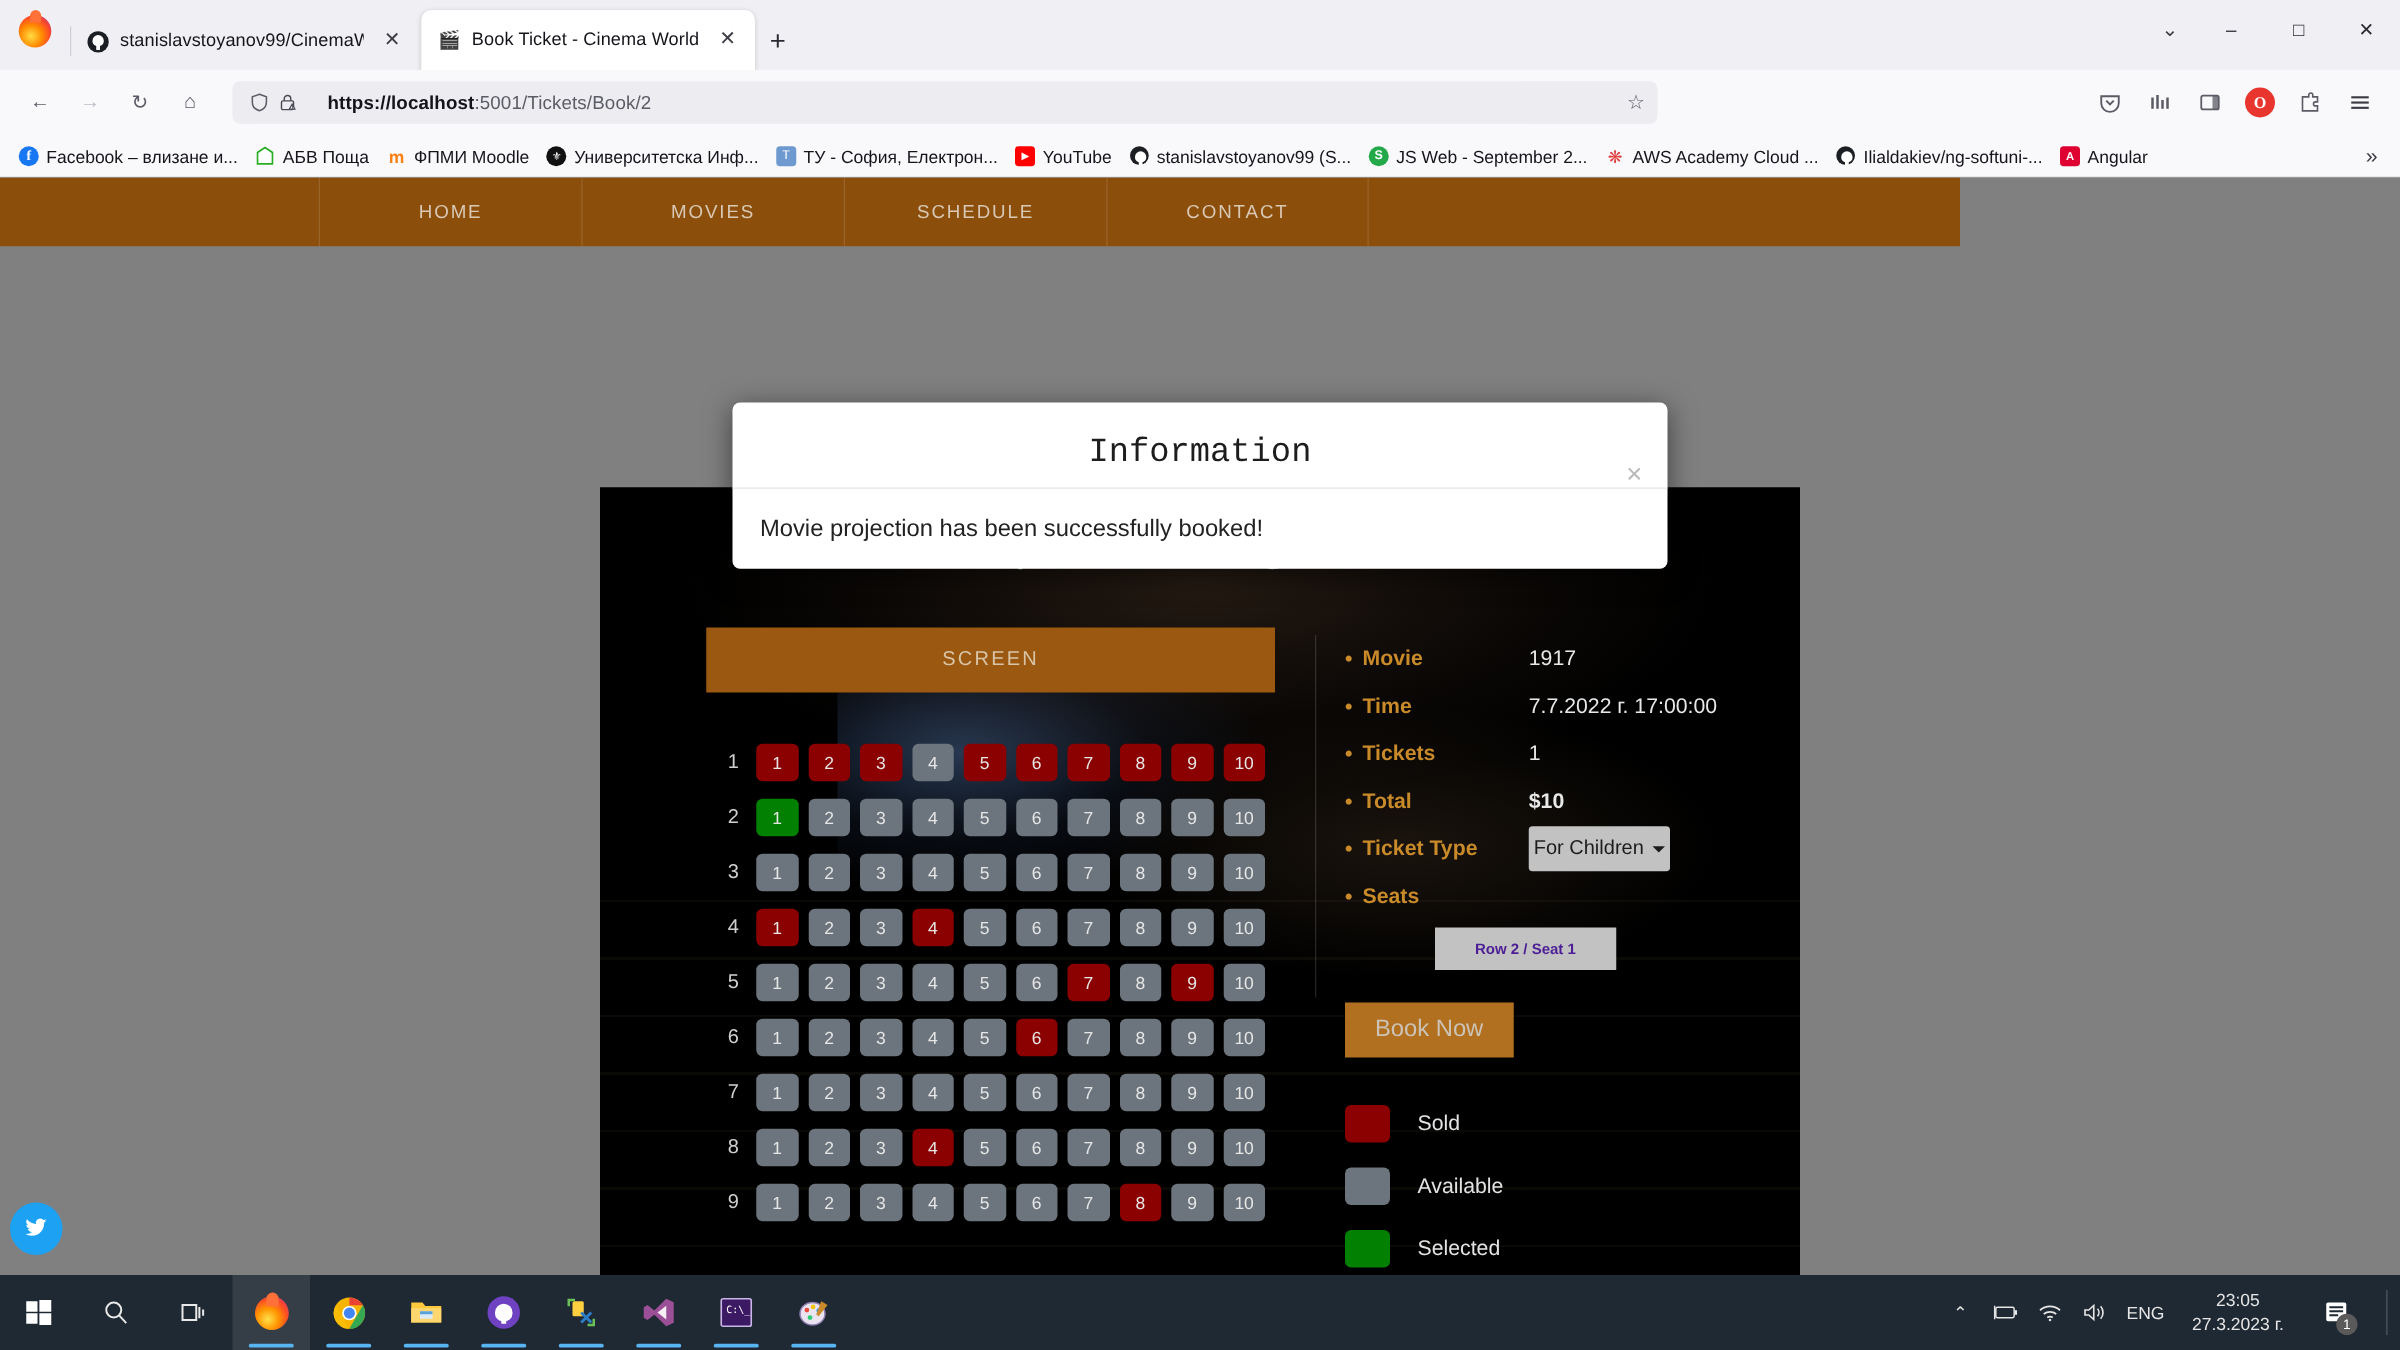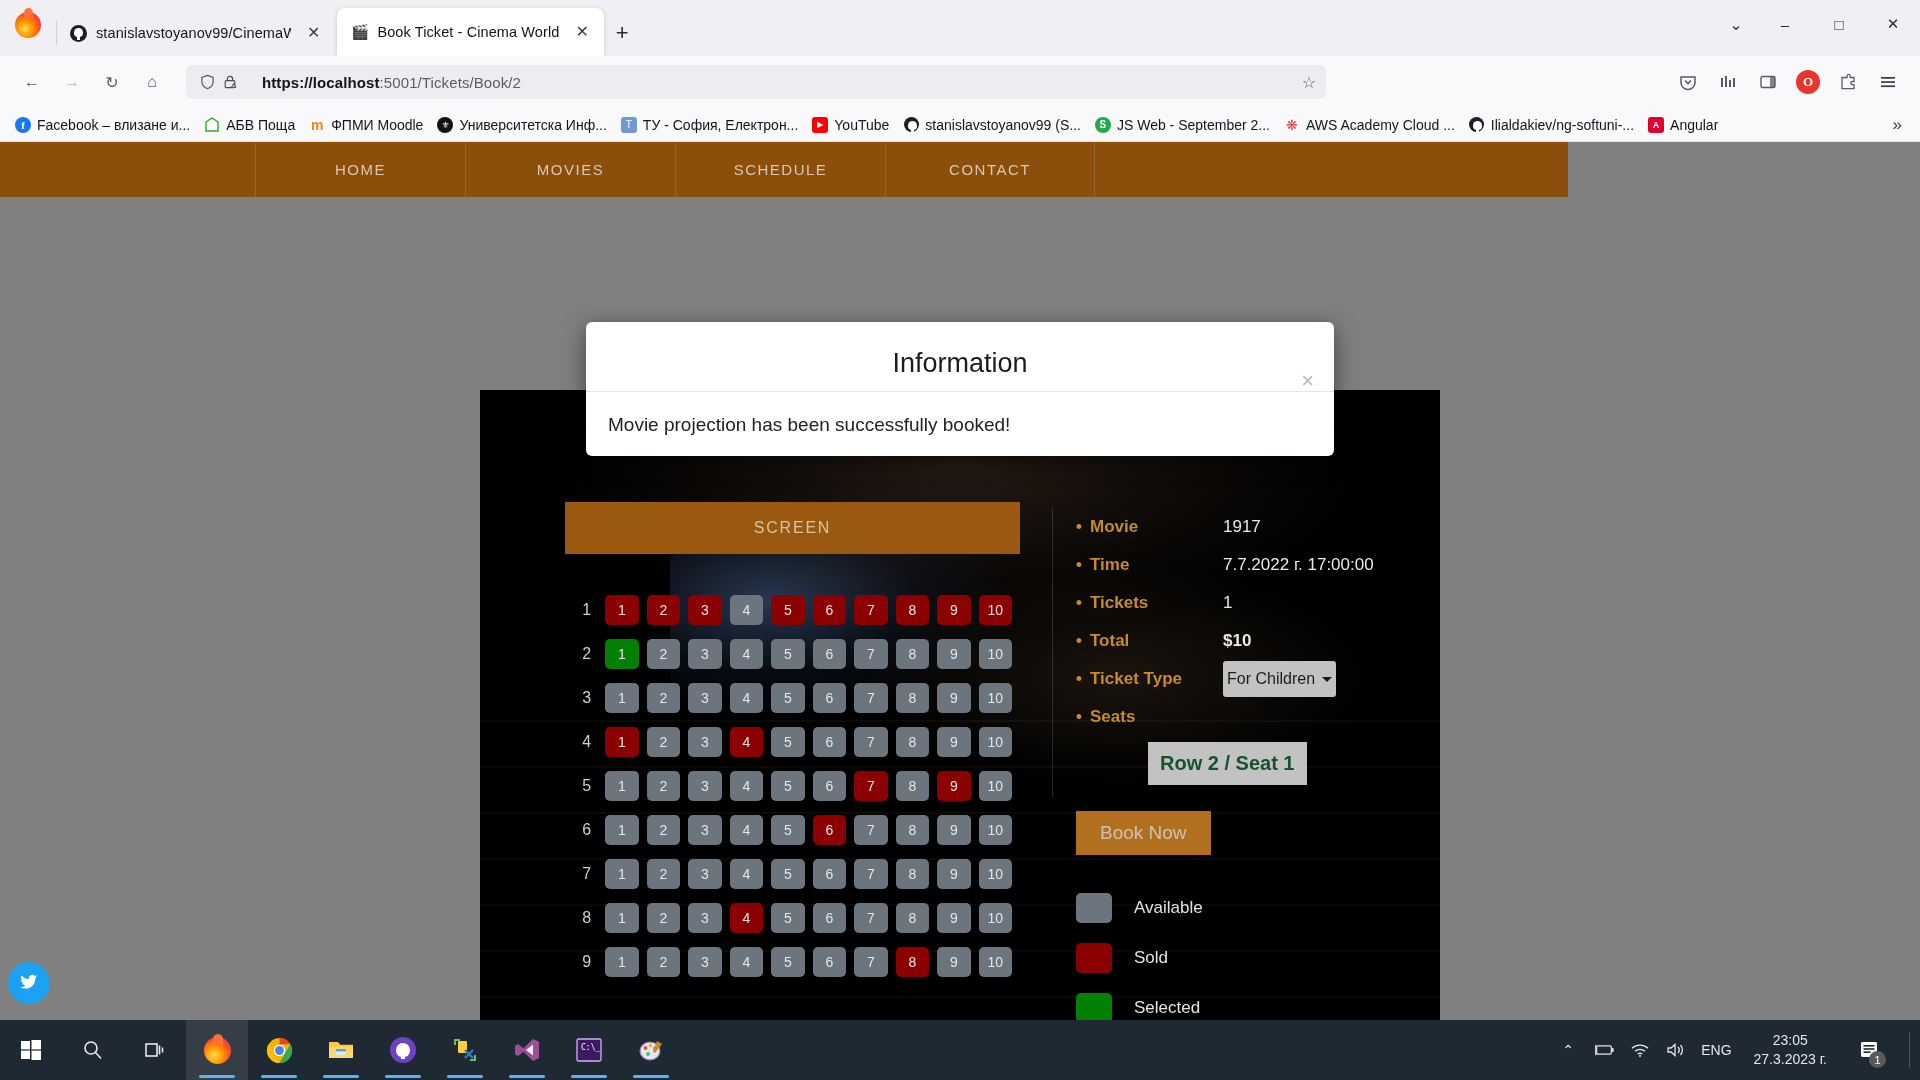--- a/index.html
+++ b/index.html
@@ -168,39 +168,39 @@
   .bullet { color: #c98a2a; font-size: 18px; width: 22px; text-align: center; line-height: 1; }
   .info-key { color: #c98a2a; font-size: 17px; font-weight: bold; width: 133px; }
   .info-val { color: #e8e8e8; font-size: 17px; }
   .info-val.bold { font-weight: bold; }
   .ticket-type-btn {
     background: #c2c2c2; color: #1c1c1c; font-size: 16px; padding: 9px 4px;
     border-radius: 3px; display: inline-flex; align-items: center; gap: 7px;
   }
   .caret { width: 0; height: 0; border-left: 5px solid transparent; border-right: 5px solid transparent; border-top: 5px solid #1c1c1c; }
   .seat-chip {
-    margin-top: 6px; margin-left: 80px; background: #c2c2c2; color: #14532d;
-    font-size: 20px; font-weight: bold; padding: 10px 12px; display: inline-block;
+    margin-top: 6px; margin-left: 80px; background: #c2c2c2; color: #4c1d95;
+    font-size: 12px; font-weight: bold; padding: 10px 32px; display: inline-block;
   }
   .booknow {
     margin-top: 26px; margin-left: 8px; background: #c07a23; color: #ded4c6;
     font-size: 19px; padding: 11px 24px; display: inline-block; opacity: .92;
   }
   .legend { margin-top: 28px; margin-left: 8px; }
   .legend-row { display: flex; align-items: center; height: 50px; }
   .legend-sw { width: 36px; height: 30px; border-radius: 5px; margin-right: 22px; }
   .legend-lb { color: #e3e3e3; font-size: 17px; }
 
   
   .modal {
     position: absolute; left: 586px; top: 180px; width: 748px;
     background: #fff; border-radius: 6px; box-shadow: 0 5px 22px rgba(0,0,0,.5);
     z-index: 50;
   }
-  .modal-head { padding: 26px 22px 12px 22px; position: relative; }
+  .modal-head { padding: 26px 22px 12px 22px; position: relative; font-family: Liberation Mono, monospace; }
   .modal-title { text-align: center; font-size: 27px; color: #1d1d1d; font-weight: 400; }
   .modal-x {
     position: absolute; right: 20px; top: 48px; font-size: 22px; color: #b8b8b8;
     line-height: 1;
   }
   .modal-body { border-top: 1px solid #e5e5e5; padding: 22px 22px 20px 22px; }
   .modal-msg { font-size: 19px; color: #222; }
   .modal-foot {
     border-top: 1px solid #e5e5e5; padding: 16px 22px; display: flex;
     justify-content: flex-end; gap: 13px;
@@ -565,26 +565,26 @@
         <div class="info-li">
           <span class="bullet">•</span>
           <span class="info-key">Seats</span>
         </div>
         <div class="seat-chip">Row 2 / Seat 1</div>
         <div>
           <div class="booknow">Book Now</div>
         </div>
         <div class="legend">
             <div class="legend-row">
+              <div class="legend-sw" style="background: rgb(139, 0, 0);"></div>
+              <div class="legend-lb">Sold</div>
+            </div>
+            <div class="legend-row">
               <div class="legend-sw" style="background: rgb(108, 117, 125);"></div>
               <div class="legend-lb">Available</div>
-            </div>
-            <div class="legend-row">
-              <div class="legend-sw" style="background: rgb(139, 0, 0);"></div>
-              <div class="legend-lb">Sold</div>
             </div>
             <div class="legend-row">
               <div class="legend-sw" style="background: rgb(1, 128, 2);"></div>
               <div class="legend-lb">Selected</div>
             </div>
           </div>
       </div>
     </div>
 
     <div class="social">

